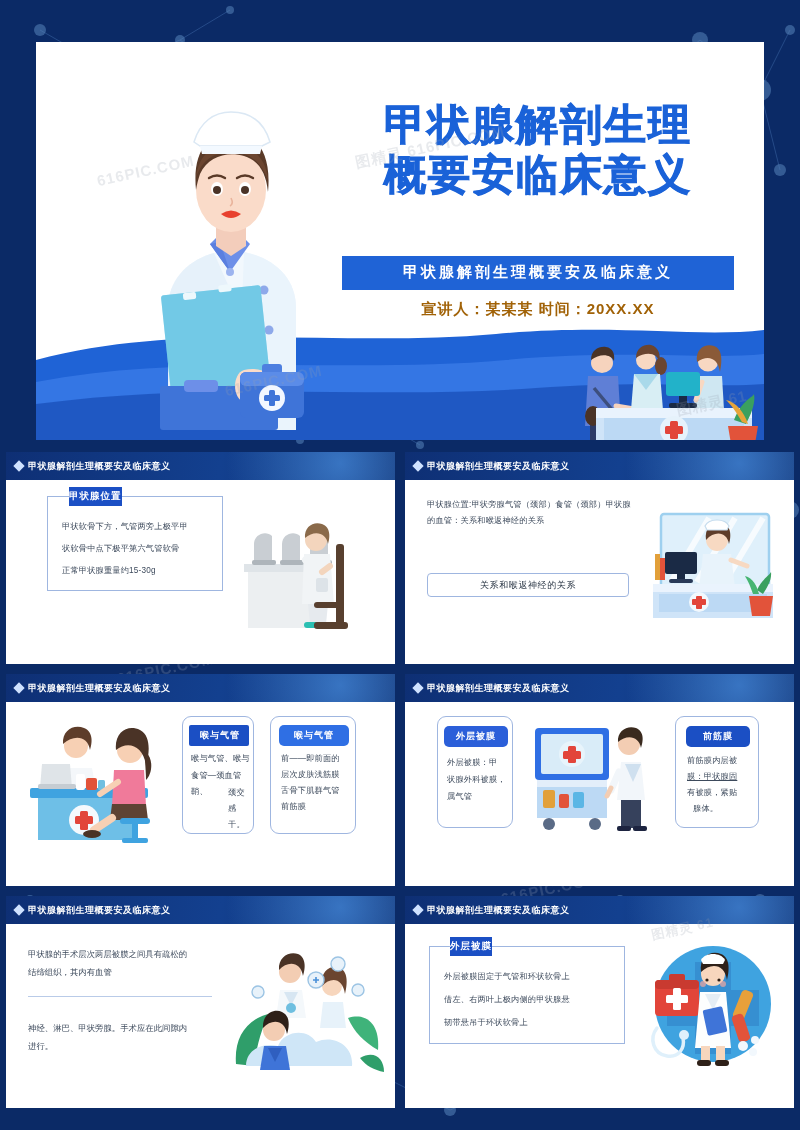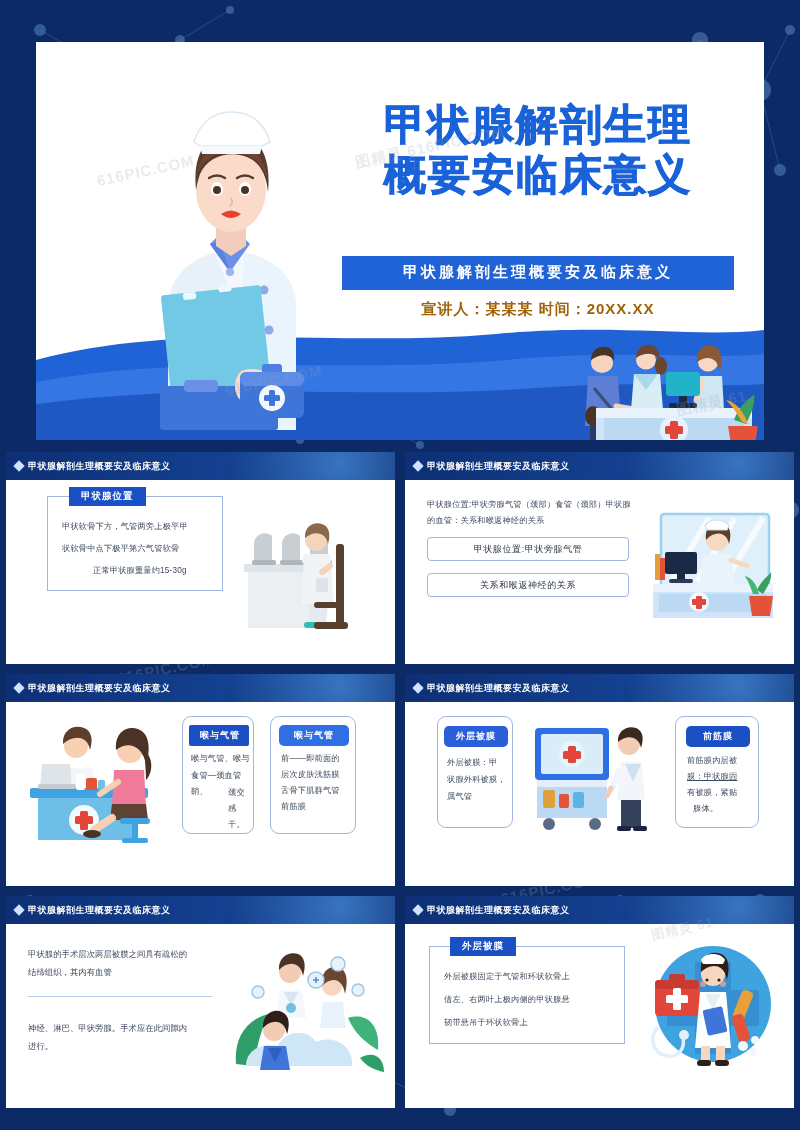--- a/index.html
+++ b/index.html
@@ -99,21 +99,21 @@
   }
   .slide-body { position: absolute; left: 0; top: 28px; right: 0; bottom: 0; }
 
   
   .card-sq {
     position: absolute; border: 1px solid #9fb6e0; background: #fff;
   }
   .badge {
     position: absolute; background: #1b4fc4; color: #fff;
     font-size: 9.5px; font-weight: 700; letter-spacing: 1px;
-    padding: 3px 12px; white-space: nowrap;
+    padding: 3px 0; white-space: nowrap;
   }
   .body-text {
     color: #3d4a5c; font-size: 8.2px; line-height: 16px; letter-spacing: .2px;
   }
   .pill {
     position: absolute; border: 1px solid #9fb6e0; border-radius: 4px;
     background: #fff; display: flex; align-items: center; justify-content: center;
     color: #2a3645; font-size: 9px; letter-spacing: .6px;
   }
   .round-card {
@@ -343,21 +343,21 @@
 
           <rect x="92" y="26" width="8" height="84" rx="3" fill="#58402f"></rect>
           <rect x="70" y="104" width="34" height="7" rx="3" fill="#58402f"></rect>
           <rect x="70" y="84" width="30" height="6" rx="3" fill="#58402f"></rect>
         </svg>
 
         <div class="card-sq" style="left:41px; top:16px; width:176px; height:95px;">
           <div class="badge" style="left:21px; top:-10px;">甲状腺位置</div>
           <div class="body-text" style="position:absolute; left:14px; top:22px;">甲状软骨下方，气管两旁上极平甲</div>
           <div class="body-text" style="position:absolute; left:14px; top:44px;">状软骨中点下极平第六气管软骨</div>
-          <div class="body-text" style="position:absolute; left:14px; top:66px;margin-left:31px;">正常甲状腺重量约15-30g</div>
+          <div class="body-text" style="position:absolute; left:14px; top:66px;">正常甲状腺重量约15-30g</div>
         </div>
       </div>
     </div>
 
     <div class="slide">
       <div class="slide-head">
         <span class="diamond"></span>
         <span class="slide-head-label">甲状腺解剖生理概要安及临床意义</span>
       </div>
       <div class="slide-body">
@@ -392,21 +392,20 @@
           <rect x="39" y="89" width="14" height="6" rx="1" fill="#e2453a"></rect>
 
           <path d="M104 80 C110 68 116 66 118 62 C119 70 114 78 110 84 Z" fill="#3aa05f"></path>
           <path d="M100 84 C96 72 94 70 92 66 C100 68 104 76 106 84 Z" fill="#46b572"></path>
           <path d="M96 86 L120 86 L117 106 L99 106 Z" fill="#e2533a"></path>
         </svg>
 
         <div class="body-text" style="position:absolute; left:22px; top:17px;">甲状腺位置:甲状旁腺气管（颈部）食管（颈部）甲状腺</div>
         <div class="body-text" style="position:absolute; left:22px; top:33px;">的血管：关系和喉返神经的关系</div>
 
-        <div class="pill" style="left:22px; top:57px; width:202px; height:24px;">甲状腺位置:甲状旁腺气管</div>
         <div class="pill" style="left:22px; top:93px; width:202px; height:24px;">关系和喉返神经的关系</div>
       </div>
     </div>
 
     <div class="slide">
       <div class="slide-head">
         <span class="diamond"></span>
         <span class="slide-head-label">甲状腺解剖生理概要安及临床意义</span>
       </div>
       <div class="slide-body">

